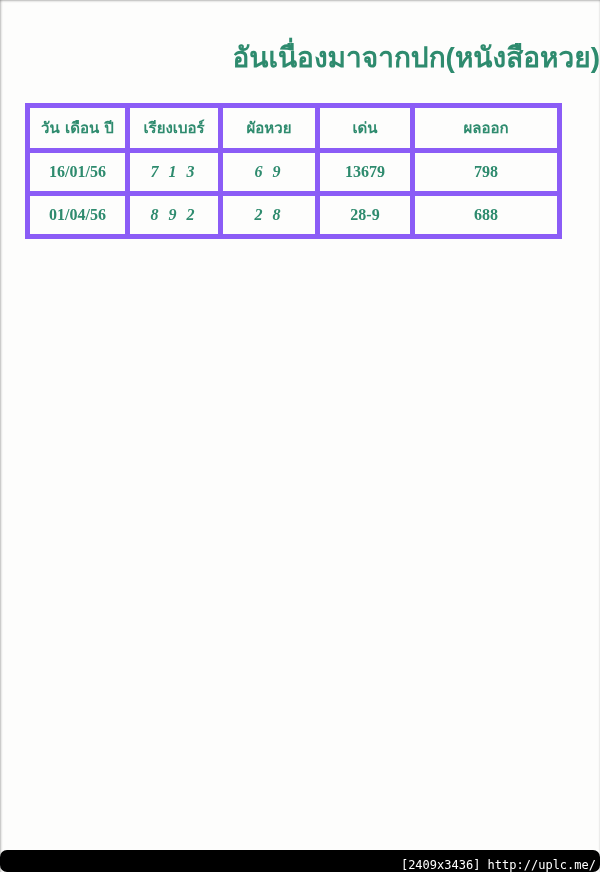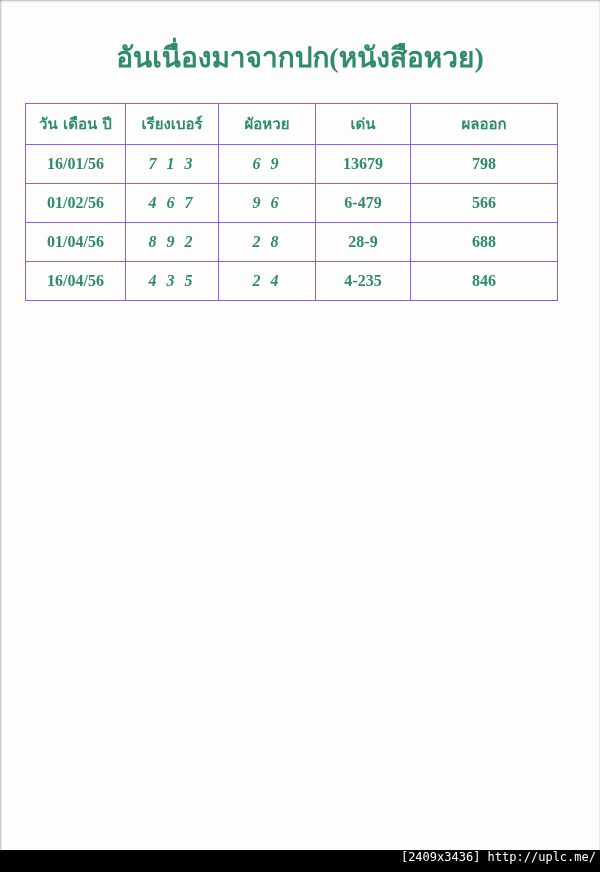--- a/index.html
+++ b/index.html
@@ -32,41 +32,41 @@
     box-shadow: inset 2px 2px 3px -2px rgba(0,0,0,0.55),
                 inset -1px 0 2px -1px rgba(0,0,0,0.25);
     pointer-events: none;
   }
 
   #page-title {
     position: absolute;
     left: 0;
     top: 38px;
     width: 600px;
-    text-align: center;
+    text-align: right;
     color: #2e8b6e;
-    font-family: Liberation Serif, serif;
+    font-family: Liberation Sans, sans-serif;
     font-weight: bold;
     font-size: 28px;
     line-height: 40px;
     letter-spacing: 0px;
     white-space: nowrap;
   }
 
   #lottery-table {
     position: absolute;
     left: 25px;
     top: 103px;
     width: 532px;
     border-collapse: collapse;
     table-layout: fixed;
   }
   #lottery-table td,
   #lottery-table th {
-    border: 1px solid #8b5cf6;
+    border: 5px solid #8b5cf6;
     height: 38px;
     text-align: center;
     vertical-align: middle;
     padding: 0;
     color: #2e8b6e;
     font-weight: bold;
     font-size: 16px;
     font-family: "Liberation Serif", "DejaVu Serif", serif;
   }
   #lottery-table thead th {
@@ -93,24 +93,25 @@
 
   
   #watermark-bar {
     position: absolute;
     left: 0;
     bottom: 0;
     width: 600px;
     height: 22px;
     background: #000000;
     display: flex;
-    align-items: flex-start;
+    align-items: flex-end;
     justify-content: flex-end;
     box-sizing: border-box;
     padding-right: 4px;
+    border-radius: 7px;
   }
   #watermark-text {
     color: #ffffff;
     font-family: "DejaVu Sans Mono", "Liberation Mono", monospace;
     font-size: 12px;
     line-height: 14px;
     white-space: nowrap;
     letter-spacing: 0px;
   }
 </style>
@@ -140,39 +141,25 @@
     </thead>
     <tbody id="lottery-table-body">
         <tr>
           <td>16/01/56</td>
           <td class="digits">7 1 3</td>
           <td class="digits">6 9</td>
           <td>13679</td>
           <td>798</td>
         </tr>
         <tr>
-          <td>01/02/56</td>
-          <td class="digits">4 6 7</td>
-          <td class="digits">9 6</td>
-          <td>6-479</td>
-          <td>566</td>
-        </tr>
-        <tr>
           <td>01/04/56</td>
           <td class="digits">8 9 2</td>
           <td class="digits">2 8</td>
           <td>28-9</td>
           <td>688</td>
-        </tr>
-        <tr>
-          <td>16/04/56</td>
-          <td class="digits">4 3 5</td>
-          <td class="digits">2 4</td>
-          <td>4-235</td>
-          <td>846</td>
         </tr>
       </tbody>
   </table>
 
   <div id="watermark-bar">
     <span id="watermark-text">[2409x3436] http://uplc.me/</span>
   </div>
 
 </div>
 

